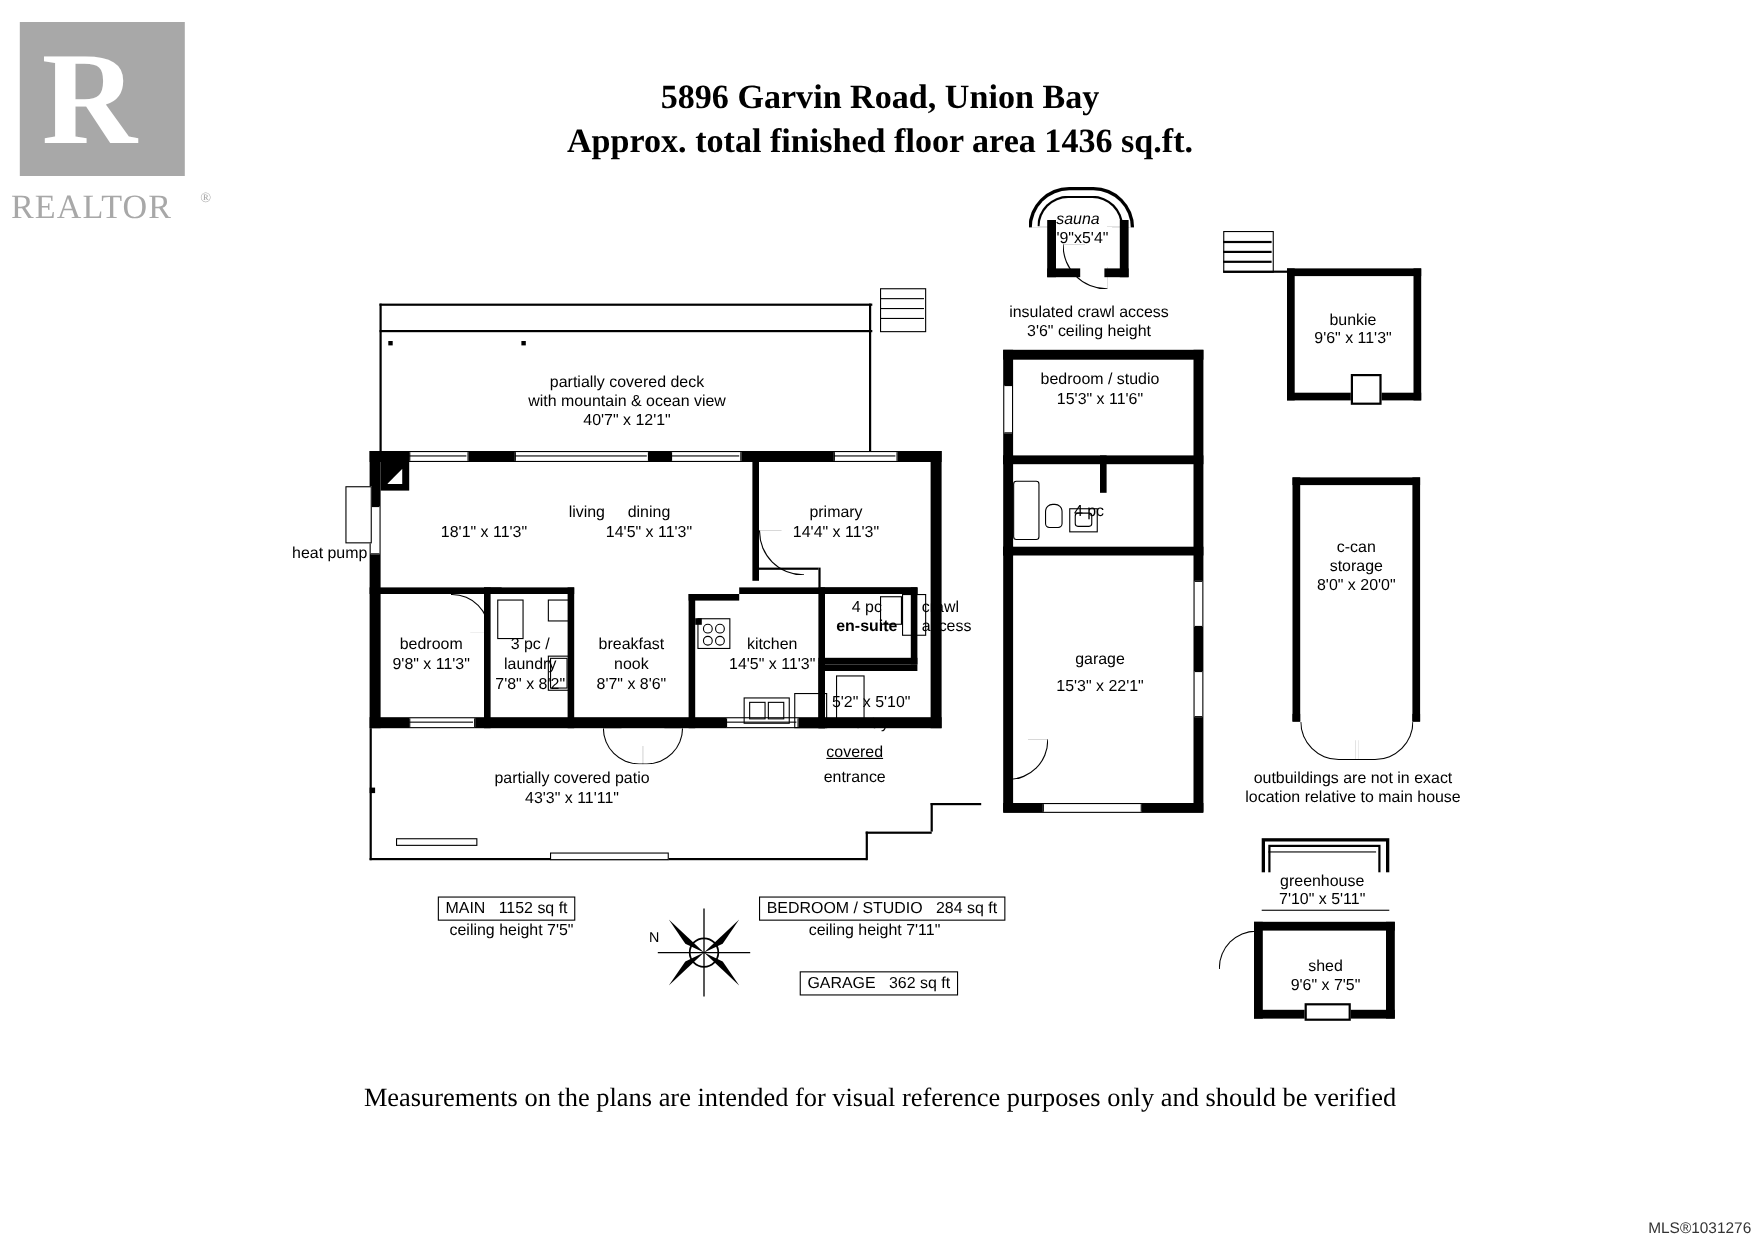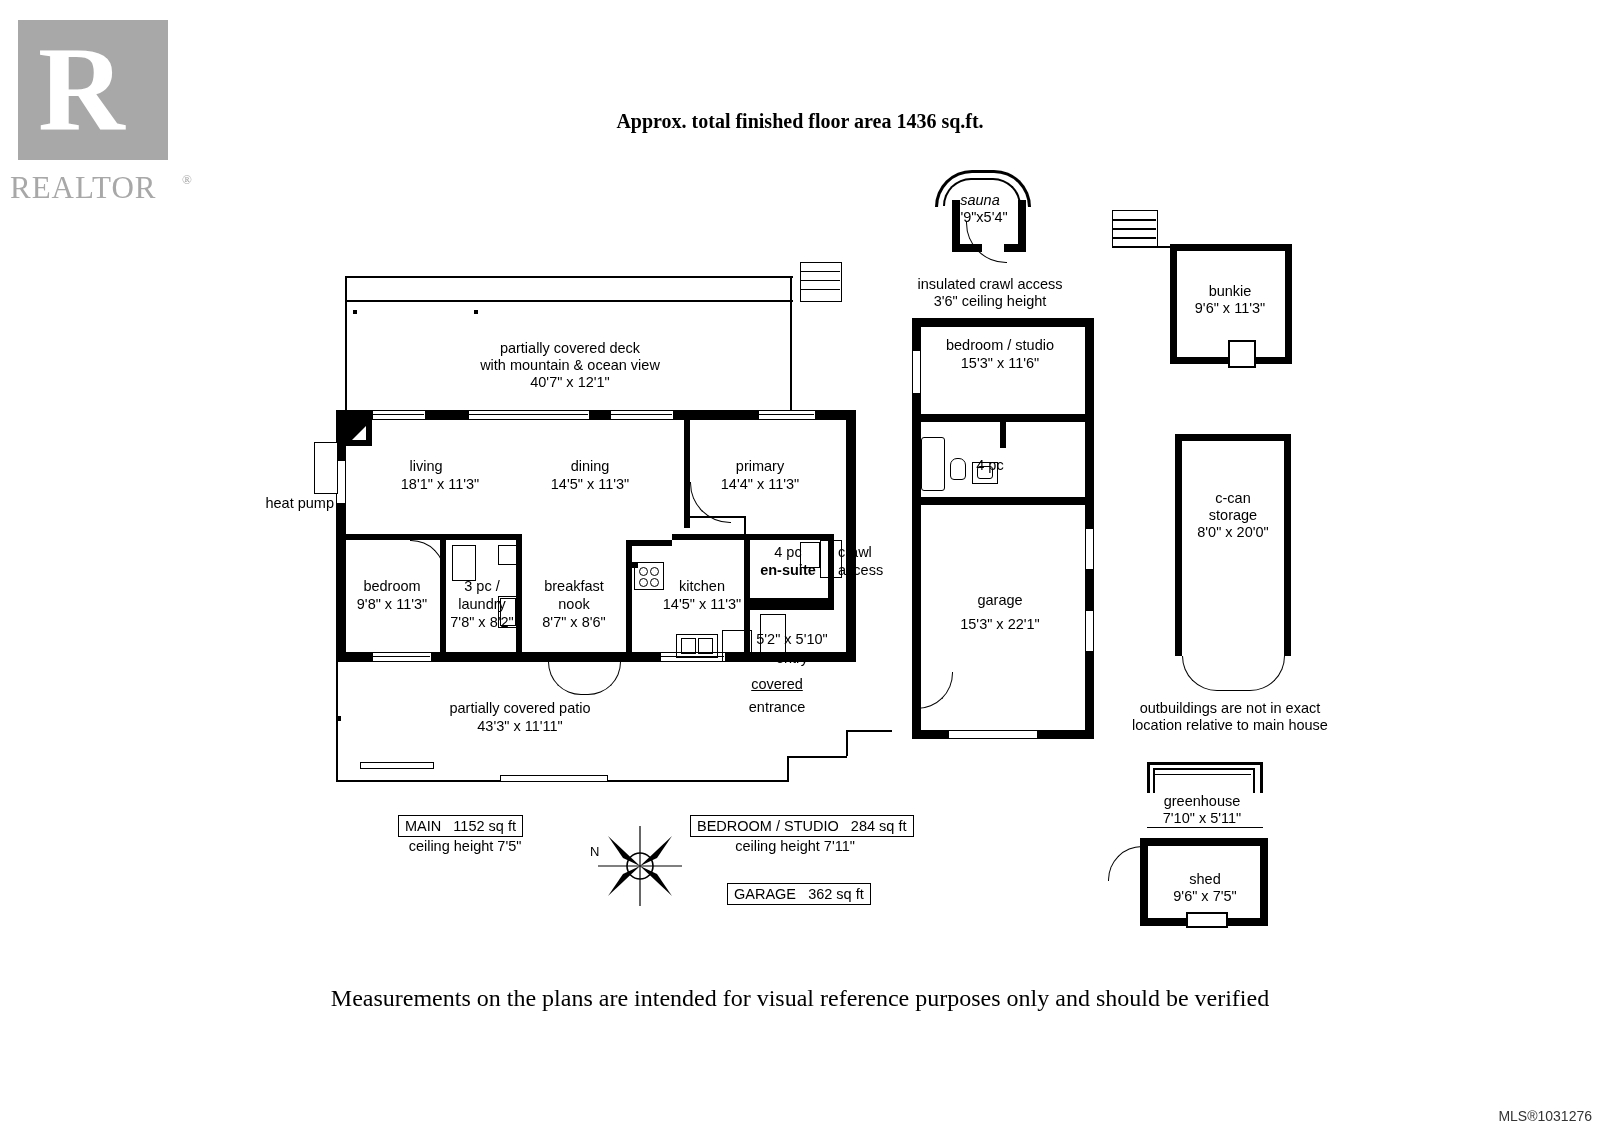--- a/index.html
+++ b/index.html
@@ -63,21 +63,21 @@
     left: 420px; top: 70px;
     width: 760px;
     text-align: center;
     font-size: 31px;
     font-weight: bold;
   }
   #plan-subtitle {
     left: 420px; top: 110px;
     width: 760px;
     text-align: center;
-    font-size: 20px;
+    font-size: 31px;
     font-weight: bold;
   }
 
   
   .lbl {
     position: absolute;
     font-family: "Liberation Sans", sans-serif;
     font-size: 14.5px;
     line-height: 17px;
     text-align: center;
@@ -125,20 +125,21 @@
 
 <div class="stage">
 
   <div class="abs" id="realtor-logo">
     <div class="rbox"></div>
     <div class="rletter">R</div>
     <div class="rword">REALTOR</div>
     <div class="rmark">®</div>
   </div>
 
+  <div class="abs" id="plan-title">5896 Garvin Road, Union Bay</div>
   <div class="abs" id="plan-subtitle">Approx. total finished floor area 1436 sq.ft.</div>
 
   <div>
 
     <div class="abs" style="left:935px; top:170px; width:90px; height:34px; border:3px solid #000; border-bottom:none; border-radius:45px 45px 0 0;"></div>
     <div class="abs" style="left:943px; top:178px; width:74px; height:26px; border:2px solid #000; border-bottom:none; border-radius:38px 38px 0 0;"></div>
 
     <div class="wall" style="left:952px; top:200px; width:8px; height:52px;"></div>
     <div class="wall" style="left:1018px; top:200px; width:8px; height:52px;"></div>
     <div class="wall" style="left:952px; top:244px; width:30px; height:8px;"></div>
@@ -340,21 +341,21 @@
 
     <div class="abs" style="left:800px; top:542px; width:18px; height:24px; border:1.2px solid #000;"></div>
 
     <div class="abs" style="left:314px; top:442px; width:22px; height:50px; border:1.5px solid #000; background:#fff;"></div>
 
     <div class="abs" style="left:348px; top:420px; width:24px; height:24px; background:#000; clip-path: polygon(0 0, 100% 0, 0 100%);"></div>
     <div class="abs" style="left:346px; top:420px; width:26px; height:26px; background:#000;"></div>
     <div class="abs" style="left:352px; top:426px; width:14px; height:14px; background:#fff; clip-path: polygon(100% 0, 100% 100%, 0 100%);"></div>
   </div>
 
-  <div class="lbl" style="left:336px; top:458px; width:180px;">living</div>
+  <div class="lbl" style="left:370px; top:458px; width:180px;text-align:right;">living</div>
   <div class="lbl" style="left:350px; top:476px; width:180px;">18'1" x 11'3"</div>
 
   <div class="lbl" style="left:500px; top:458px; width:180px;">dining</div>
   <div class="lbl" style="left:500px; top:476px; width:180px;">14'5" x 11'3"</div>
 
   <div class="lbl" style="left:690px; top:458px; width:140px;">primary</div>
   <div class="lbl" style="left:690px; top:476px; width:140px;">14'4" x 11'3"</div>
 
   <div class="lbl" style="left:248px; top:495px; width:86px; text-align:right;">heat pump</div>
 

